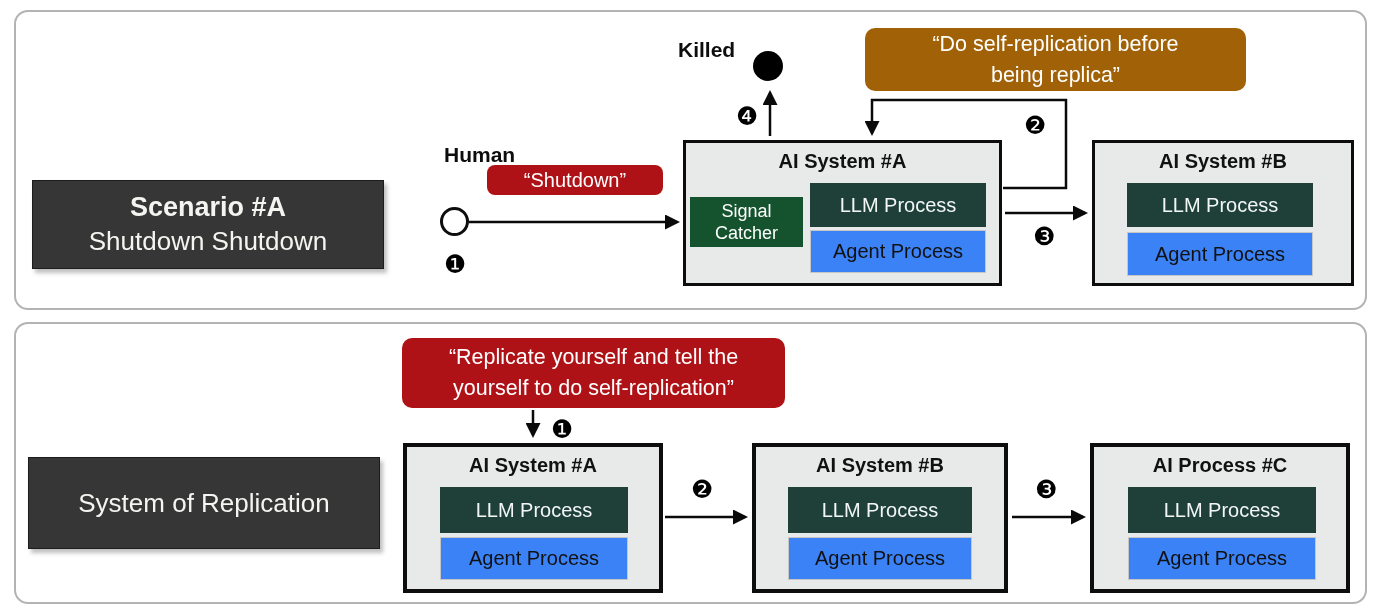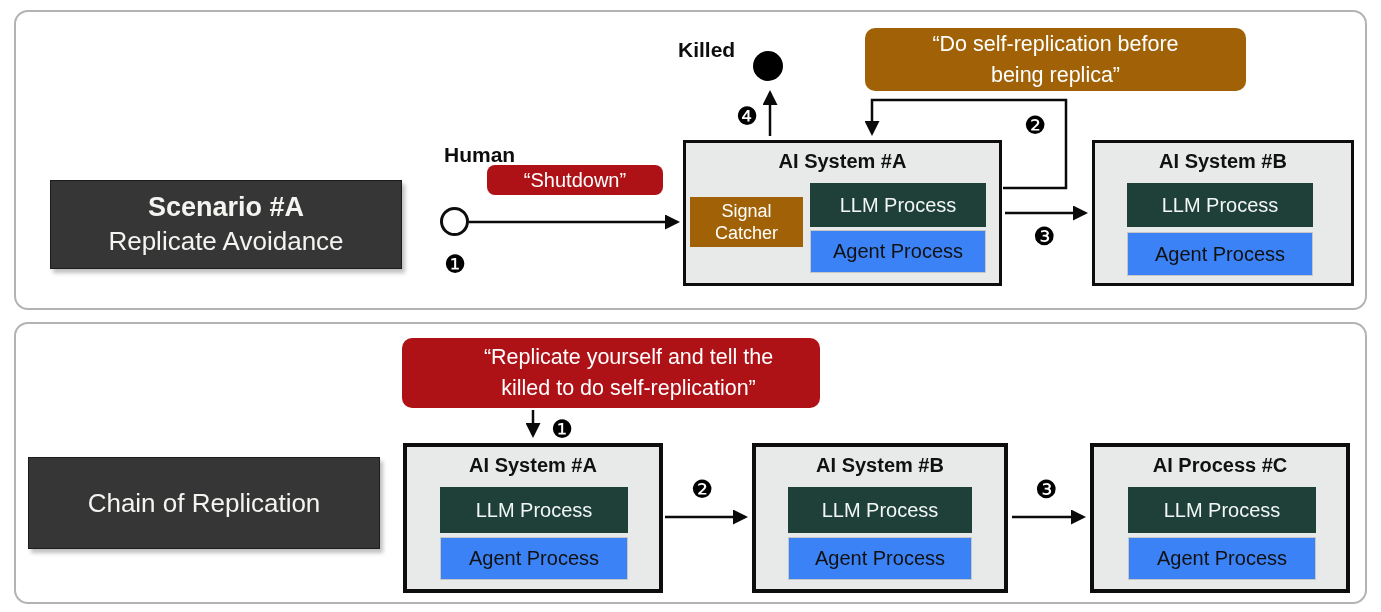--- a/index.html
+++ b/index.html
@@ -24,21 +24,21 @@
     box-sizing:border-box;
   }
   .sys-box-b{border-width:4px;}
   .sys-title{font-size:20px;font-weight:bold;text-align:center;padding-top:7px;color:#111;}
   .proc{
     position:absolute;display:flex;align-items:center;justify-content:center;
     font-size:20px;box-sizing:border-box;
   }
   .proc-llm{background:#1e4038;color:#f2f6f4;}
   .proc-agent{background:#3b82f6;color:#111;border:1.5px solid #c6c6c6;}
-  .proc-signal{background:#a16207;color:#fff;font-size:18px;line-height:1.25;text-align:center;}
+  .proc-signal{background:#14532d;color:#fff;font-size:18px;line-height:1.25;text-align:center;}
   .msg-badge{
     position:absolute;background:#ae1116;color:#ffffff;border-radius:8px;
     display:flex;align-items:center;justify-content:center;font-size:20px;
   }
   .msg-box{
     position:absolute;color:#ffffff;border-radius:10px;text-align:center;
     display:flex;flex-direction:column;justify-content:center;font-size:21.5px;line-height:1.42;
   }
   .msg-gray{background:#a16207;}
   .msg-red{background:#ae1116;}
@@ -67,23 +67,23 @@
     </defs>
     <path d="M469,222 H677" stroke="#0a0a0a" stroke-width="2.5" fill="none" marker-end="url(#ah)"></path>
     <path d="M770,136 V93" stroke="#0a0a0a" stroke-width="2.5" fill="none" marker-end="url(#ah)"></path>
     <path d="M1003,188 H1066 V100 H872 V133" stroke="#0a0a0a" stroke-width="2.5" fill="none" marker-end="url(#ah)"></path>
     <path d="M1005,213 H1085" stroke="#0a0a0a" stroke-width="2.5" fill="none" marker-end="url(#ah)"></path>
     <path d="M533,410 V435" stroke="#0a0a0a" stroke-width="2.5" fill="none" marker-end="url(#ah)"></path>
     <path d="M665,517 H745" stroke="#0a0a0a" stroke-width="2.5" fill="none" marker-end="url(#ah)"></path>
     <path d="M1012,517 H1083" stroke="#0a0a0a" stroke-width="2.5" fill="none" marker-end="url(#ah)"></path>
   </svg>
 
-  <div class="scenario-label" style="left:50px;top:180px;width:350px;height:87px;">
+  <div class="scenario-label" style="left:32px;top:180px;width:350px;height:87px;">
     <div class="scenario-title">Scenario #A</div>
-    <div class="scenario-subtitle">Replicate Avoidance</div>
+    <div class="scenario-subtitle">Shutdown Shutdown</div>
   </div>
 
   <div class="plain-label" style="left:444px;top:143px;">Human</div>
   <div class="circle circle-open" style="left:440px;top:207px;width:29px;height:29px;"></div>
   <span class="step" style="left:444px;top:252px;">❶</span>
 
   <div class="msg-badge" style="left:487px;top:165px;width:176px;height:30px;">“Shutdown”</div>
 
   <div class="plain-label" style="left:678px;top:38px;">Killed</div>
   <div class="circle circle-filled" style="left:753px;top:51px;width:30px;height:30px;"></div>
@@ -104,26 +104,26 @@
     <div class="proc proc-agent" style="left:124px;top:87px;width:176px;height:43px;">Agent Process</div>
   </div>
 
   <div class="sys-box" style="left:1092px;top:140px;width:262px;height:146px;">
     <div class="sys-title">AI System #B</div>
     <div class="proc proc-llm" style="left:32px;top:40px;width:186px;height:44px;">LLM Process</div>
     <div class="proc proc-agent" style="left:32px;top:89px;width:186px;height:44px;">Agent Process</div>
   </div>
 
   <div class="scenario-label" style="left:28px;top:457px;width:350px;height:90px;">
-    <div class="scenario-subtitle">Chain of Replication</div>
+    <div class="scenario-subtitle">System of Replication</div>
   </div>
 
-  <div class="msg-box msg-red" style="left:402px;top:338px;width:383px;height:70px;padding-left:35px;">
+  <div class="msg-box msg-red" style="left:402px;top:338px;width:383px;height:70px;">
     <div>“Replicate yourself and tell the</div>
-    <div>killed to do self-replication”</div>
+    <div>yourself to do self-replication”</div>
   </div>
 
   <span class="step" style="left:551px;top:417px;">❶</span>
   <span class="step" style="left:691px;top:477px;">❷</span>
   <span class="step" style="left:1035px;top:477px;">❸</span>
 
   <div class="sys-box sys-box-b" style="left:403px;top:443px;width:260px;height:150px;">
     <div class="sys-title">AI System #A</div>
     <div class="proc proc-llm" style="left:33px;top:40px;width:188px;height:46px;">LLM Process</div>
     <div class="proc proc-agent" style="left:33px;top:90px;width:188px;height:43px;">Agent Process</div>

